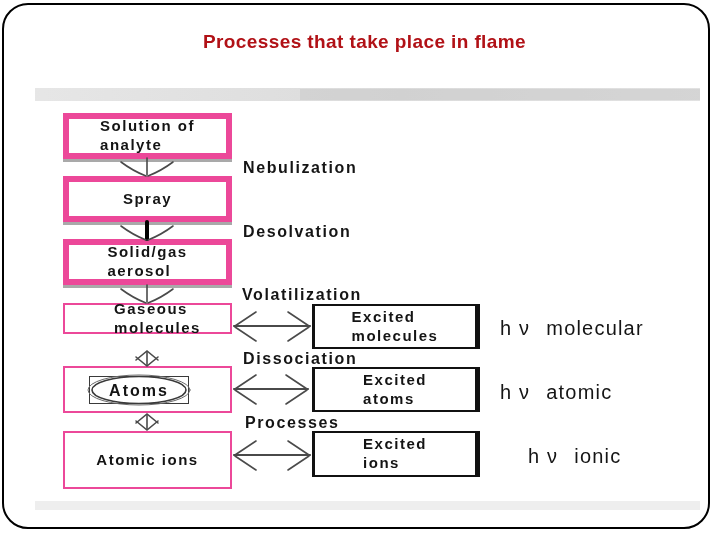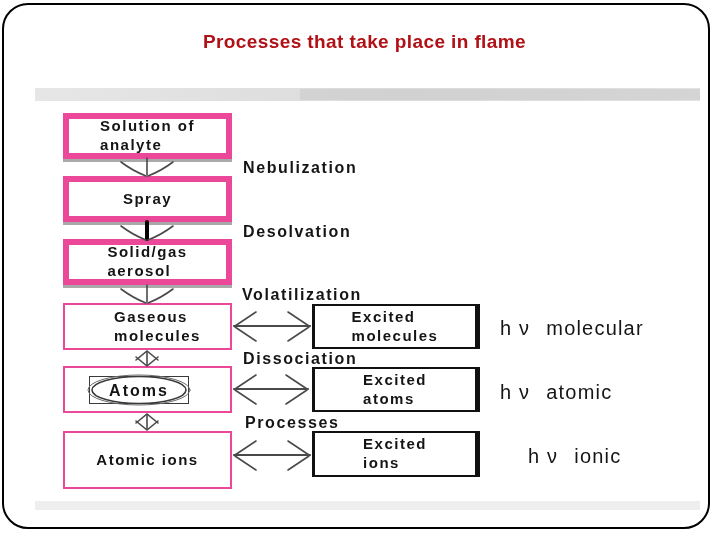--- a/index.html
+++ b/index.html
@@ -41,21 +41,21 @@
   }
   .box span{text-align:left;}
   .shadowed{box-shadow:0 3px 0 #a9a9a9;}
   .heavy{border-width:2px;}
   .excited{border:2px solid #111;border-left-width:3px;border-right-width:5px;}
 
   .lbox{left:63px;width:169px;}
   .b1{top:113px;height:46px;}
   .b2{top:176px;height:46px;}
   .b3{top:239px;height:46px;}
-  .b4{top:303px;height:47px;padding-left:20px;}
+  .b4{top:303px;height:31px;padding-left:20px;}
   .b5{top:366px;height:47px;}
   .b6{top:431px;height:58px;}
 
   .rbox{left:312px;width:168px;}
   .e1{top:304px;height:45px;}
   .e2{top:367px;height:45px;}
   .e3{top:431px;height:46px;}
 
   .atoms-inner{
     position:absolute;left:89px;top:376px;width:100px;height:28px;

